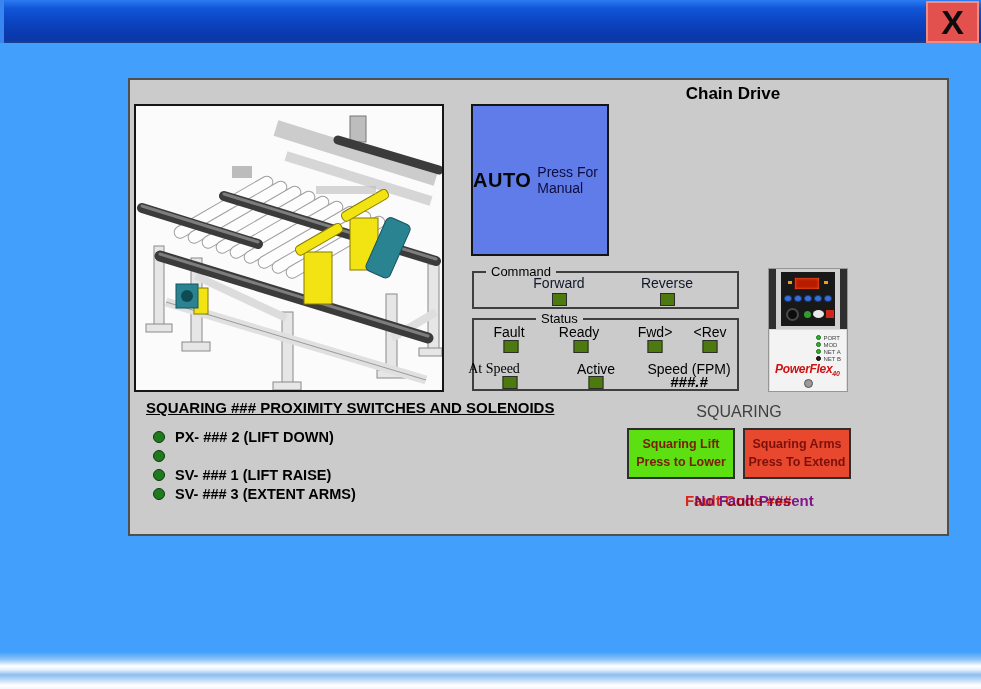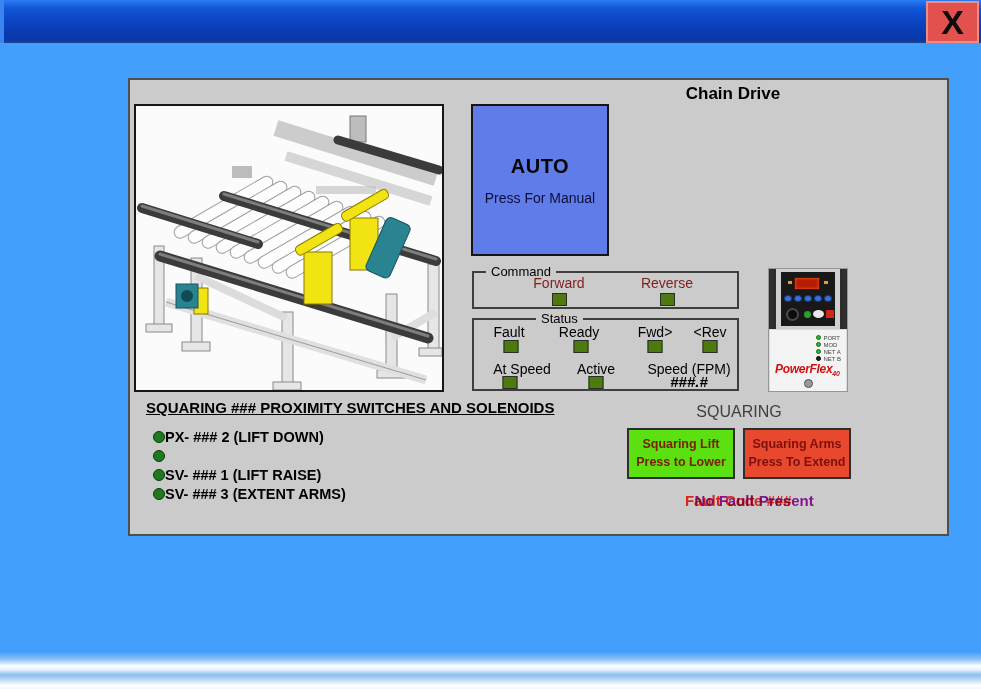--- a/index.html
+++ b/index.html
@@ -27,36 +27,36 @@
   .panel-title { position:absolute; left:453px; top:4px; width:300px; text-align:center;
     font-size:17px; font-weight:bold; color:#000; }
 
   
   .machine-box { position:absolute; left:4px; top:24px; width:310px; height:288px;
     background:#fbfbfb; border:2px solid #161616; }
   .machine-box svg { width:100%; height:100%; display:block; }
 
   
   .auto-btn { position:absolute; left:341px; top:24px; width:138px; height:152px;
-    background:#5f7ce9; border:2px solid #141414; display:flex; flex-direction:column;
-    align-items:center; justify-content:center; gap:12px; cursor:pointer; }
+    background:#5f7ce9; border:2px solid #141414; display:flex; flex-direction:row;
+    align-items:center; justify-content:center; gap:6px; cursor:pointer; }
   .auto-line1 { font-size:20px; font-weight:bold; color:#050505; letter-spacing:.5px; }
   .auto-line2 { font-size:14px; color:#0d0d3e; }
 
   
   .groupbox { position:absolute; border:2px solid #3e3e3e; border-radius:0; }
   .gb-command { left:342px; top:191px; width:267px; height:38px; }
   .gb-status  { left:342px; top:238px; width:267px; height:73px; }
   .gb-legend { position:absolute; top:-9px; background:#cbcbcb; padding:0 5px;
     font-size:13px; color:#000; white-space:nowrap; }
   .gb-command .gb-legend { left:12px; }
   .gb-status  .gb-legend { left:62px; }
 
   .ind-col { position:absolute; width:90px; text-align:center; }
-  .ind-label { font-size:14px; color:#7f1d1d; display:block; white-space:nowrap; }
+  .ind-label { font-size:14px; color:#0f172a; display:block; white-space:nowrap; }
   .led-sq { width:15px; height:13px; background:#4c7a0e; border:1px solid #2c2c2c;
     display:inline-block; margin-top:2px; }
   .led-maroon { background:#7c1838; }
 
   .st-label { position:absolute; font-size:14px; color:#000; white-space:nowrap;
     transform:translateX(-50%); }
   .st-led { position:absolute; width:15px; height:13px; background:#4c7a0e;
     border:1px solid #2c2c2c; transform:translateX(-50%); }
   .speed-val { position:absolute; font-size:15px; font-weight:bold; font-style:italic;
     color:#000; transform:translateX(-50%); white-space:nowrap; }
@@ -88,21 +88,21 @@
   .pf-logo { position:absolute; left:5px; top:32px; font-size:12px; font-weight:bold;
     font-style:italic; color:#cc1212; letter-spacing:-.3px; }
   .pf-model { font-size:7px; vertical-align:sub; }
   .pf-ab { position:absolute; left:34px; bottom:3px; width:9px; height:9px; border-radius:50%;
     background:#9a9a9a; border:1px solid #555; }
 
   
   .prox-heading { position:absolute; left:16px; top:319px; font-size:15px; font-weight:bold;
     color:#000; text-decoration:underline; white-space:nowrap; }
   .prox-list { position:absolute; left:23px; top:347px; }
-  .prox-item { display:flex; align-items:center; height:19px; }
+  .prox-item { display:flex; align-items:center; gap:10px; height:19px; }
   .prox-led { width:12px; height:12px; border-radius:50%; background:#1f7a1f;
     border:1px solid #0c3a0c; flex:0 0 auto; }
   .prox-text { font-size:14.5px; font-weight:bold; color:#000; white-space:nowrap; }
 
   
   .squaring-label { position:absolute; left:509px; top:323px; width:200px; text-align:center;
     font-size:16px; color:#404040; }
   .sq-btn { position:absolute; top:348px; width:108px; height:51px; border:2px solid #2e2e2e;
     display:flex; flex-direction:column; align-items:center; justify-content:center;
     font-size:12.5px; font-weight:bold; line-height:1.4; cursor:pointer; text-align:center; }
@@ -244,21 +244,21 @@
 
     <span class="st-label" style="left:35px;  top:4px;">Fault</span>
     <span class="st-label" style="left:105px; top:4px;">Ready</span>
     <span class="st-label" style="left:181px; top:4px;">Fwd&gt;</span>
     <span class="st-label" style="left:236px; top:4px;">&lt;Rev</span>
     <span class="st-led led-maroon" style="left:37px;  top:20px;"></span>
     <span class="st-led" style="left:107px; top:20px;"></span>
     <span class="st-led" style="left:181px; top:20px;"></span>
     <span class="st-led" style="left:236px; top:20px;"></span>
 
-    <span class="st-label" style="left:48px;  top:41px;">At Speed</span>
+    <span class="st-label" style="left:20px;  top:41px;font-family:Liberation Serif, serif;">At Speed</span>
     <span class="st-label" style="left:122px; top:41px;">Active</span>
     <span class="st-label" style="left:215px; top:41px;">Speed (FPM)</span>
     <span class="st-led" style="left:36px;  top:56px;"></span>
     <span class="st-led" style="left:122px; top:56px;"></span>
     <span class="speed-val" style="left:215px; top:53px;">###.#</span>
   </div>
 
   <div class="pf">
     <div class="pf-body">
       <div class="pf-top">

